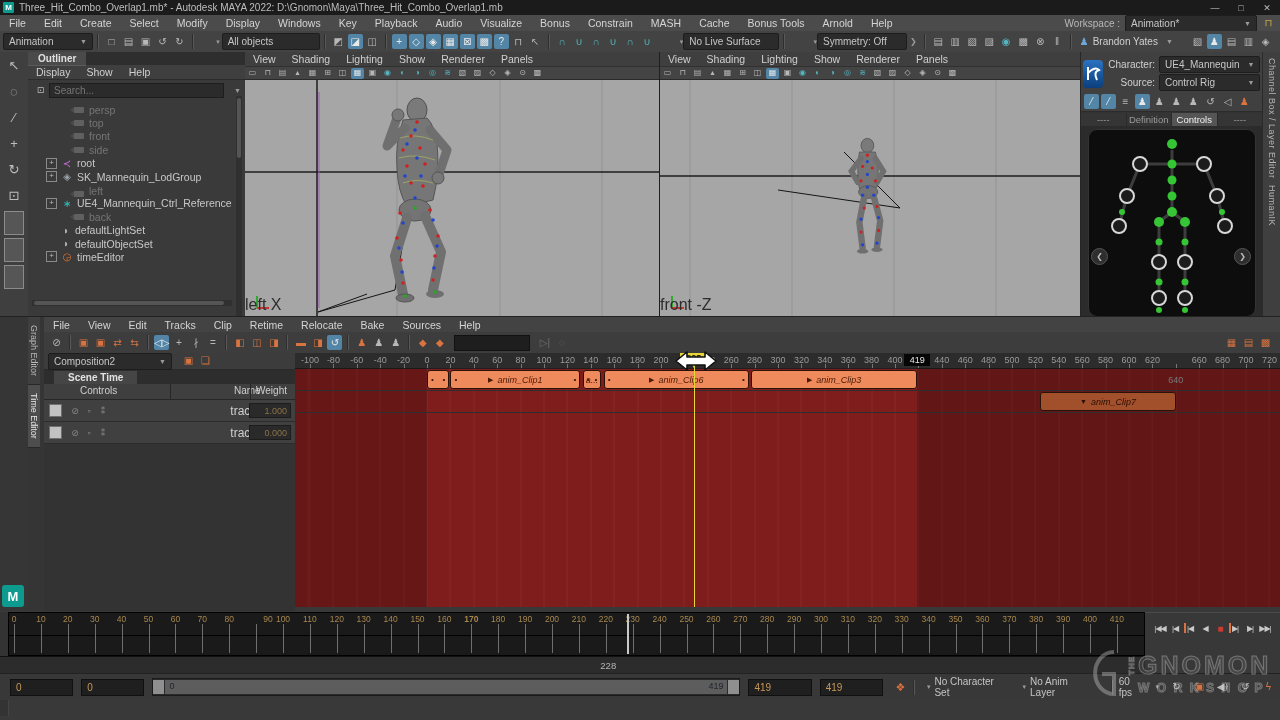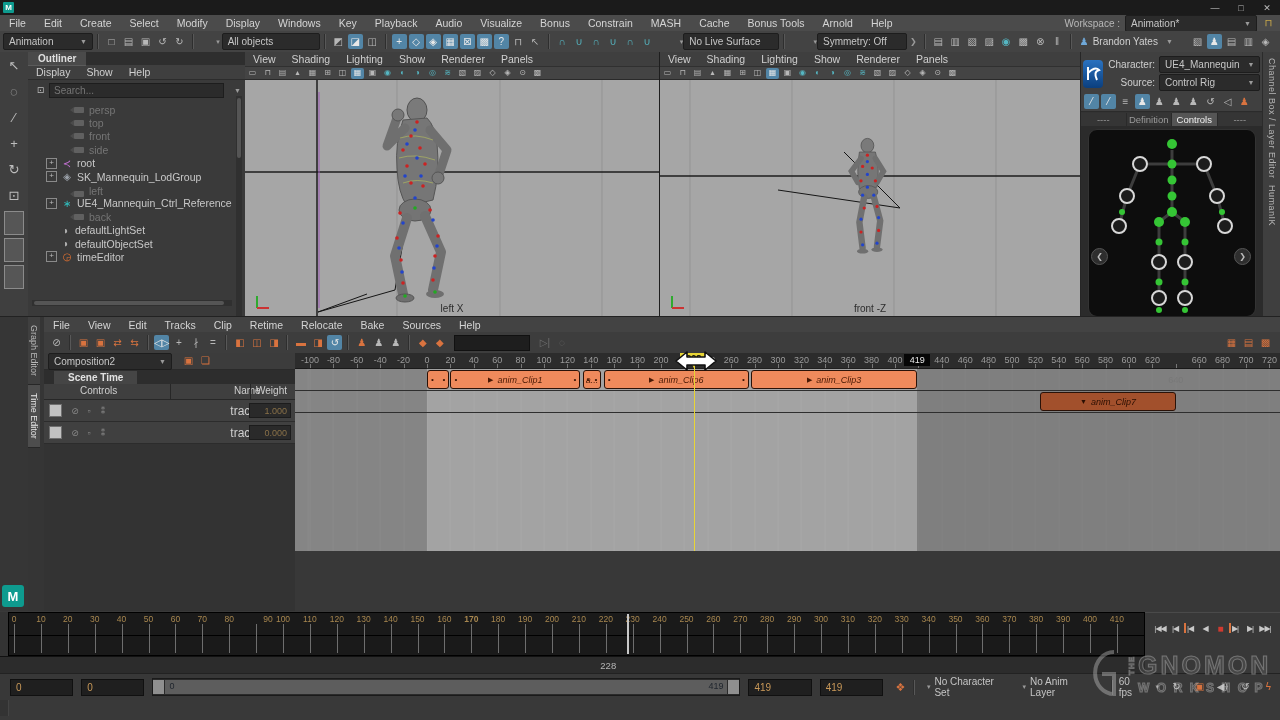--- a/index.html
+++ b/index.html
@@ -43,21 +43,21 @@
   .exp{width:9px;height:9px;border:1px solid #8a8a8a;color:#bbb;font-size:8px;line-height:7px;text-align:center;margin-right:4px;flex:none;}
   .cami{width:10px;height:6px;background:#8f8f8f;border-radius:1px;position:relative;margin-right:5px;flex:none;}
   .cami::before{content:"";position:absolute;left:-4px;top:0;border-right:4px solid #8f8f8f;border-top:3px solid transparent;border-bottom:3px solid transparent;}
   .dim .cami,.dim .cami::before{opacity:.45;}
   .ol-ico{width:12px;margin-right:4px;text-align:center;flex:none;font-size:10px;}
   
   .vp-menus{height:14px;background:#3f3f3f;display:flex;align-items:center;border-bottom:1px solid #303030;}
   .vp-menu-item{padding:0 8px;font-size:10.5px;color:#d0d0d0;}
   .vp-icons{height:12px;background:#444;display:flex;align-items:center;border-bottom:1px solid #2a2a2a;overflow:hidden;}
   .vp-icons .icon{min-width:13px;height:11px;font-size:8px;}
-  .vp-label{position:absolute;bottom:4px;left:0;right:0;text-align:center;color:#2d2d2d;font-size:10px;}
+  .vp-label{position:absolute;bottom:4px;left:0;right:0;text-align:left;color:#2d2d2d;font-size:16px;}
   
   #charpanel{left:1080px;top:52px;width:182px;height:264px;background:#404040;border-left:1px solid #262626;}
   .cc-lbl{color:#cfcfcf;font-size:10px;text-align:right;width:52px;margin-right:4px;}
   .cc-tab{height:13px;display:flex;align-items:center;justify-content:center;font-size:9.5px;color:#9a9a9a;background:#353535;border-right:1px solid #2a2a2a;flex:1;}
   .cc-tab.active{background:#555;color:#f0f0f0;}
   .navcirc{width:15px;height:15px;border-radius:50%;background:#2e2e2e;border:1px solid #555;color:#bbb;
            display:flex;align-items:center;justify-content:center;font-size:8px;}
   #rightstrip{left:1262px;top:52px;width:18px;height:264px;background:#3f3f3f;border-left:1px solid #2b2b2b;}
   .vtext{writing-mode:vertical-rl;font-size:9px;color:#b5b5b5;letter-spacing:.5px;margin:6px 0 0 4px;}
   
@@ -73,21 +73,21 @@
   #te-sheettab{background:#454545;color:#e2e2e2;font-weight:bold;font-size:10px;padding:1px 14px;margin-left:10px;}
   #te-cols{height:15px;background:#3f3f3f;border-bottom:1px solid #272727;position:relative;color:#cfcfcf;}
   .te-colname{position:absolute;top:1px;font-size:10px;}
   .te-colsep{position:absolute;top:0;bottom:0;width:1px;background:#272727;}
   .trackrow{height:21px;background:#404040;border-bottom:1px solid #2c2c2c;display:flex;align-items:center;position:relative;}
   .trk-check{width:11px;height:11px;background:#c2c2c2;border:1px solid #6f6f6f;margin:0 6px 0 5px;}
   .trk-ico{color:#8a8a8a;font-size:9px;width:14px;text-align:center;}
   .trk-name{position:absolute;right:32px;color:#cfcfcf;font-size:12px;}
   .trk-weight{position:absolute;right:4px;width:34px;height:13px;background:#2a2a2a;border:1px solid #1c1c1c;
               color:#8a7148;font-size:9px;display:flex;align-items:center;justify-content:flex-end;padding:0 3px;}
-  #te-timeline{position:absolute;left:295px;top:36px;right:0;height:198px;background:#a3a3a3;overflow:hidden;}
+  #te-timeline{position:absolute;left:295px;top:36px;right:0;height:254px;background:#7f1d1d;overflow:hidden;}
   #te-ruler{position:absolute;left:0;top:0;right:0;height:15px;background:#2c2c2c;border-bottom:1px solid #1f1f1f;}
   .ruler-num{position:absolute;top:2px;width:30px;text-align:center;font-size:9px;color:#9a9a9a;}
   #te-lanes{position:absolute;left:0;top:15px;right:0;bottom:0;
      background-image:repeating-linear-gradient(90deg, rgba(255,255,255,0.05) 0px, rgba(255,255,255,0.05) 1px, transparent 1px, transparent 23.4px);
      background-position:14.6px 0;}
   .lane-sep{position:absolute;left:0;right:0;height:1px;background:#2e2e2e;}
   .shade{position:absolute;top:0;bottom:0;background:rgba(0,0,0,0.18);}
   .clip{position:absolute;height:19px;background:#ef8a5c;border:1px solid #2a1208;border-radius:3px;
         display:flex;align-items:center;justify-content:center;font-size:9px;font-style:italic;color:#4a1a05;overflow:hidden;box-sizing:border-box;}
   .clip.muted{background:#a2502c;color:#2a0e02;}
@@ -128,20 +128,21 @@
   #cursor{left:674px;top:348px;z-index:99;pointer-events:none;}
   .grip{position:absolute;left:0;width:8px;background:#333;border-right:1px solid #444;}
 </style>
 </head>
 <body>
 
 <div id="root">
 
   <div id="titlebar" class="abs row">
     <div id="maya-badge">M</div>
+    <div style="font-size:10px;">Three_Hit_Combo_Overlap1.mb* - Autodesk MAYA 2022: D:\Gnomon\Maya\Three_Hit_Combo_Overlap1.mb</div>
     <div style="margin-left:auto;display:flex;" id="winbtns">
         <div class="winbtn">—</div>
         <div class="winbtn">□</div>
         <div class="winbtn">✕</div>
       </div>
   </div>
 
   <div id="menubar" class="abs row">
     <div id="main-menus" class="row">
         <div class="menu-item">File</div>

